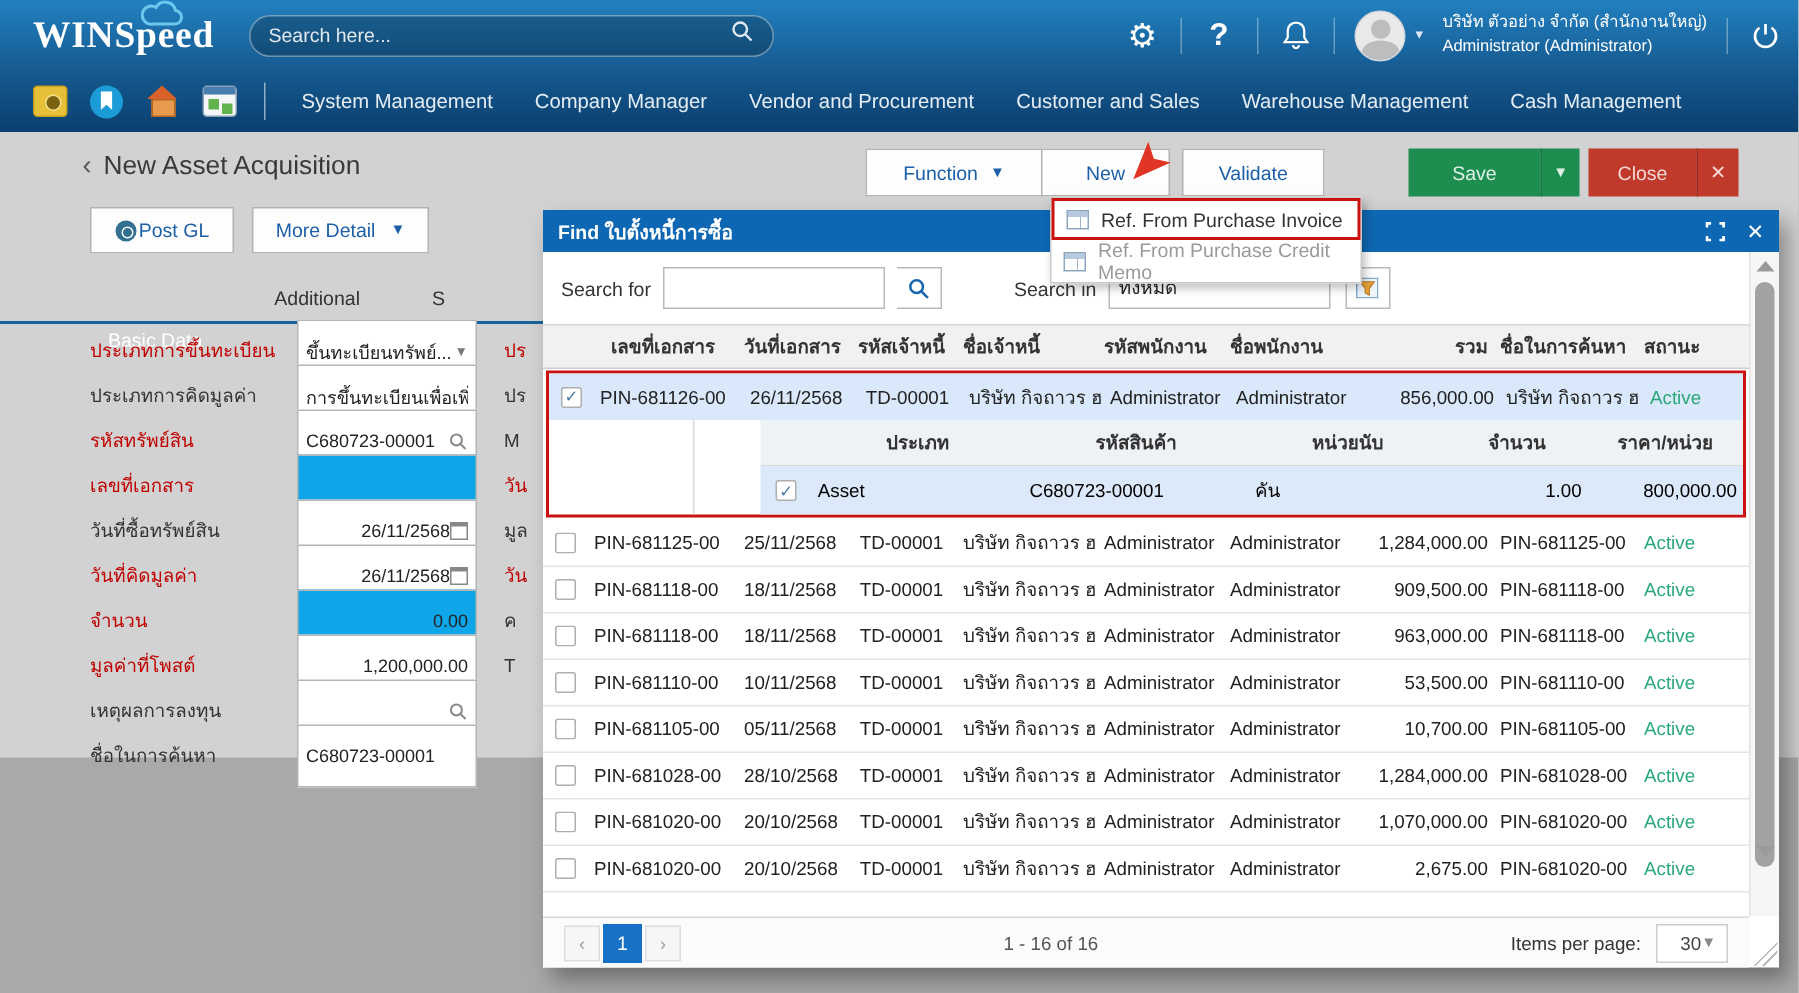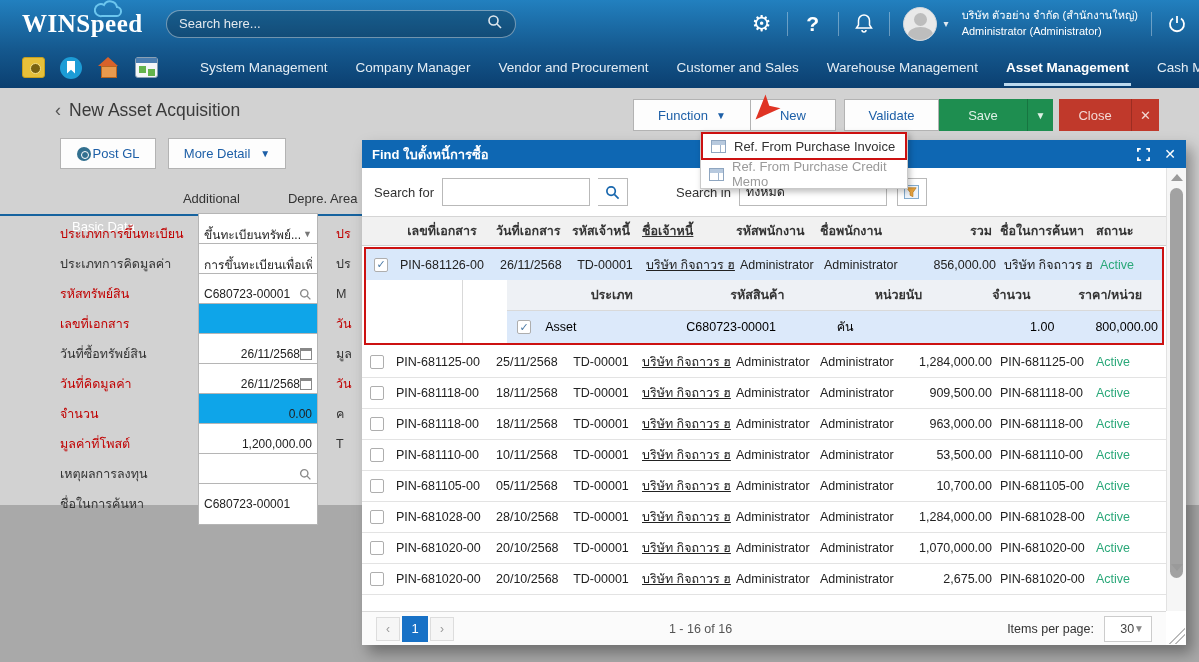--- a/index.html
+++ b/index.html
@@ -53,21 +53,21 @@
   
   .content-bottom{position:absolute;left:0;top:505px;width:100%;height:157px;background:#a9a9a9;}
   .page-title{position:absolute;left:55px;top:100px;font-size:17.5px;color:#3a3a3a;display:flex;align-items:center;gap:8px;}
   .page-title .chev{font-size:18px;color:#555;}
   .top-btns{position:absolute;right:40px;top:99px;display:flex;align-items:stretch;height:32px;}
   .wbtn{background:#fdfdfd;border:1px solid #b3b3b3;color:var(--link-blue);font-size:13px;display:flex;align-items:center;justify-content:center;cursor:pointer;}
   .btn-function{width:118px;gap:8px;}
   .btn-new{width:86px;margin-left:-1px;}
   .btn-validate{width:95px;margin-left:8px;}
   .caret{font-size:10px;color:var(--link-blue);}
-  .btn-save{margin-left:0;display:flex;}
+  .btn-save{margin-left:12px;display:flex;padding-left:44px;}
   .save-main{width:88px;background:var(--save-green);color:#dff1e6;font-size:13px;display:flex;align-items:center;justify-content:center;cursor:pointer;}
   .save-drop{width:26px;background:var(--save-green);border-left:1px solid #177541;color:#dff1e6;display:flex;align-items:center;justify-content:center;font-size:10px;cursor:pointer;}
   .btn-close{margin-left:6px;display:flex;}
   .close-main{width:72px;background:var(--close-red);color:#f3d9d5;font-size:13px;display:flex;align-items:center;justify-content:center;cursor:pointer;}
   .close-x{width:28px;background:var(--close-red);border-left:1px solid #9c2d22;color:#f3d9d5;display:flex;align-items:center;justify-content:center;font-size:13px;cursor:pointer;}
   .cursor-arrow{position:absolute;left:750px;top:92px;z-index:40;}
   
   .menu{position:absolute;left:700px;top:131px;width:208px;background:#fff;border:1px solid #c9c9c9;box-shadow:2px 3px 6px rgba(0,0,0,.25);z-index:30;}
   .menu-item{display:flex;align-items:center;gap:8px;height:28px;padding:0 8px;font-size:13px;color:#333;cursor:pointer;}
   .menu-item.hl{border:2px solid var(--hl-red);}
@@ -123,21 +123,21 @@
   .m-filter{width:30px;height:28px;border:1px solid #b9b9b9;background:#fff;display:flex;align-items:center;justify-content:center;cursor:pointer;margin-left:2px;}
   .searchin{margin-left:40px;}
   
   .tbl{flex:1;display:flex;flex-direction:column;font-size:12.5px;}
   .thead{display:flex;align-items:center;height:30px;background:#f1f1f1;border-top:1px solid #d5d5d5;border-bottom:1px solid #cfcfcf;font-weight:bold;color:#333;}
   .cell{padding:0 4px;white-space:nowrap;overflow:hidden;}
   .c-check{width:30px;display:flex;justify-content:center;}
   .c-doc{width:100px;}
   .c-date{width:72px;}
   .c-vcode{width:74px;text-align:center;}
-  .c-vname{width:94px;text-decoration:underline;}
+  .c-vname{width:94px;}
   .c-ecode{width:84px;}
   .c-ename{width:88px;}
   .c-total{width:92px;text-align:right;}
   .c-search{width:96px;}
   .c-status{width:54px;}
   .thead .c-doc,.thead .c-date{text-align:center;}
   .trow{display:flex;align-items:center;height:31px;border-bottom:1px solid #e3e3e3;color:#222;cursor:pointer;}
   .trow.sel{background:var(--row-hl);border-bottom:none;}
   .status{color:var(--active-green);}
   .cb{width:14px;height:14px;border:1px solid #aeaeae;background:#fff;border-radius:2px;display:flex;align-items:center;justify-content:center;font-size:11px;color:#4a7aa6;}
@@ -227,21 +227,20 @@
           <span class="nav-item">System Management</span>
 
           <span class="nav-item">Company Manager</span>
 
           <span class="nav-item">Vendor and Procurement</span>
 
           <span class="nav-item">Customer and Sales</span>
 
           <span class="nav-item">Warehouse Management</span>
 
-          <span class="nav-item active">Asset Management</span>
 
           <span class="nav-item">Cash Management</span>
 
       </div>
     </div>
   </div>
 
   <div class="content-bottom"></div>
 
   <div class="page-title">
@@ -297,21 +296,20 @@
     </span>
   </div>
 
   <div class="tabrule"></div>
   <div class="tabs">
 
       <span class="tab active">Basic Data</span>
 
       <span class="tab">Additional</span>
 
-      <span class="tab">Depre. Area</span>
 
       <span class="tab">S</span>
 
   </div>
 
   <div class="form">
 
       <div class="form-row">
         <span class="flabel red">ประเภทการขึ้นทะเบียน</span>
         <span class="finput">

